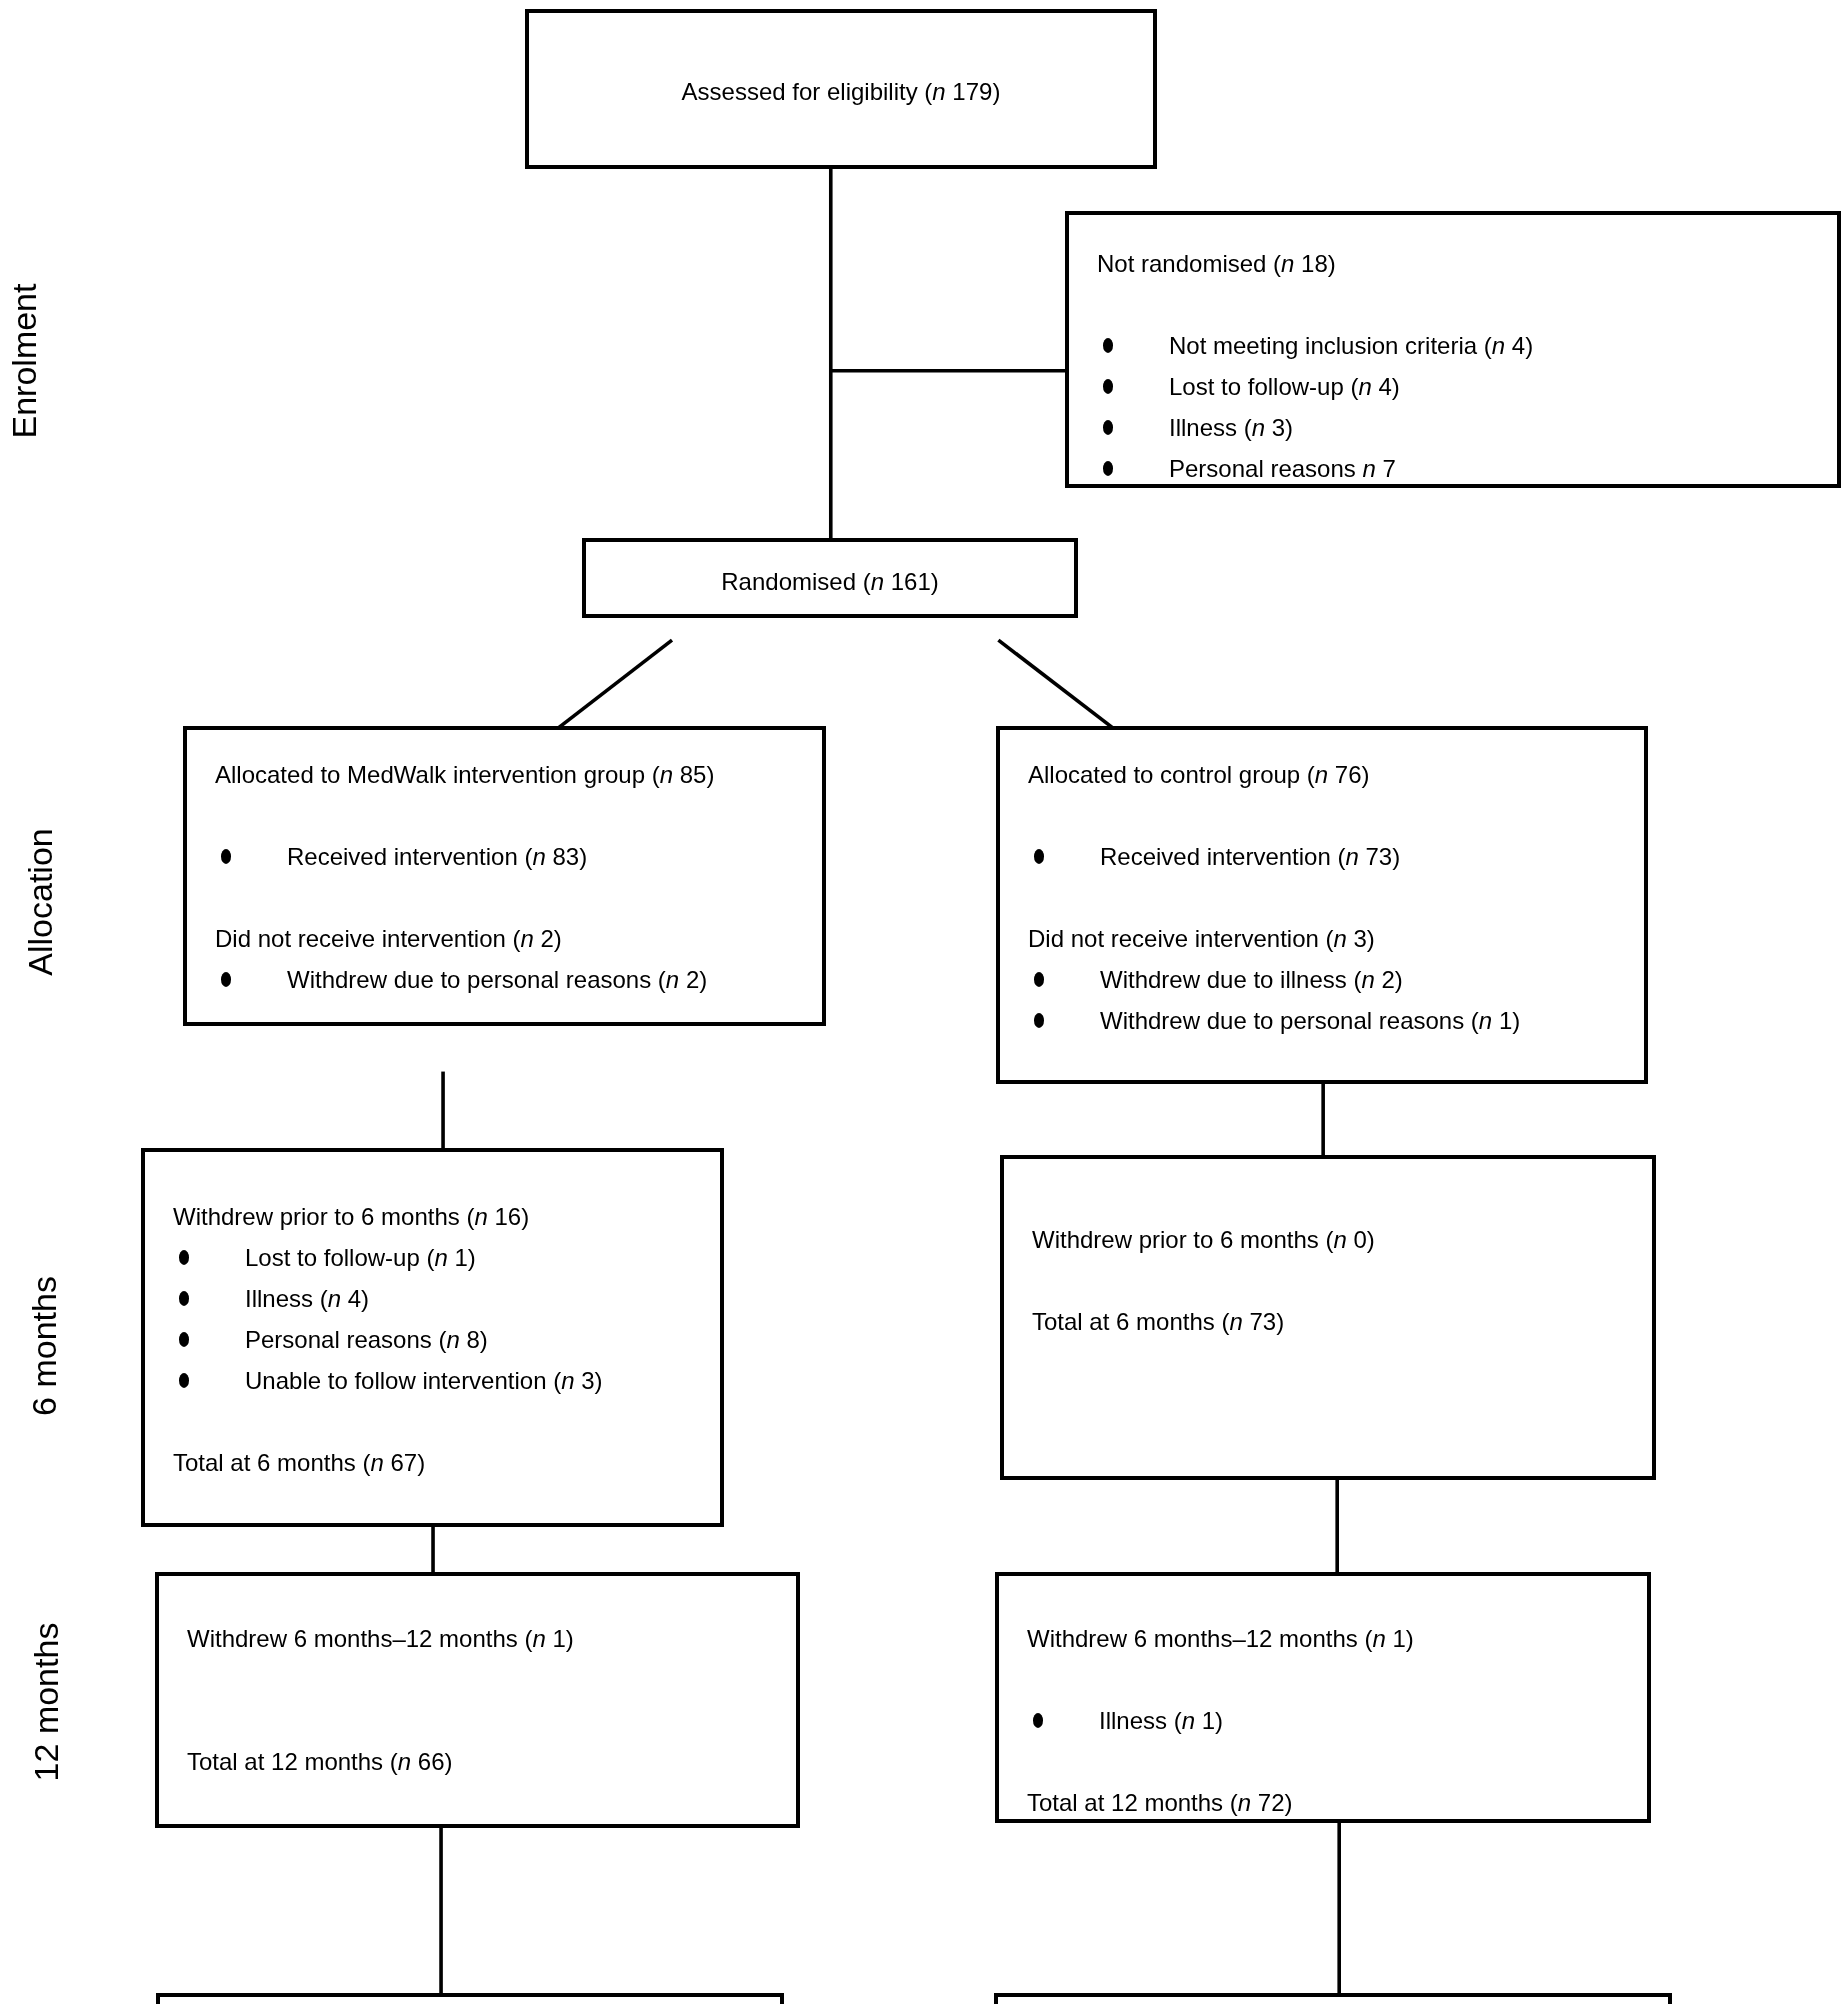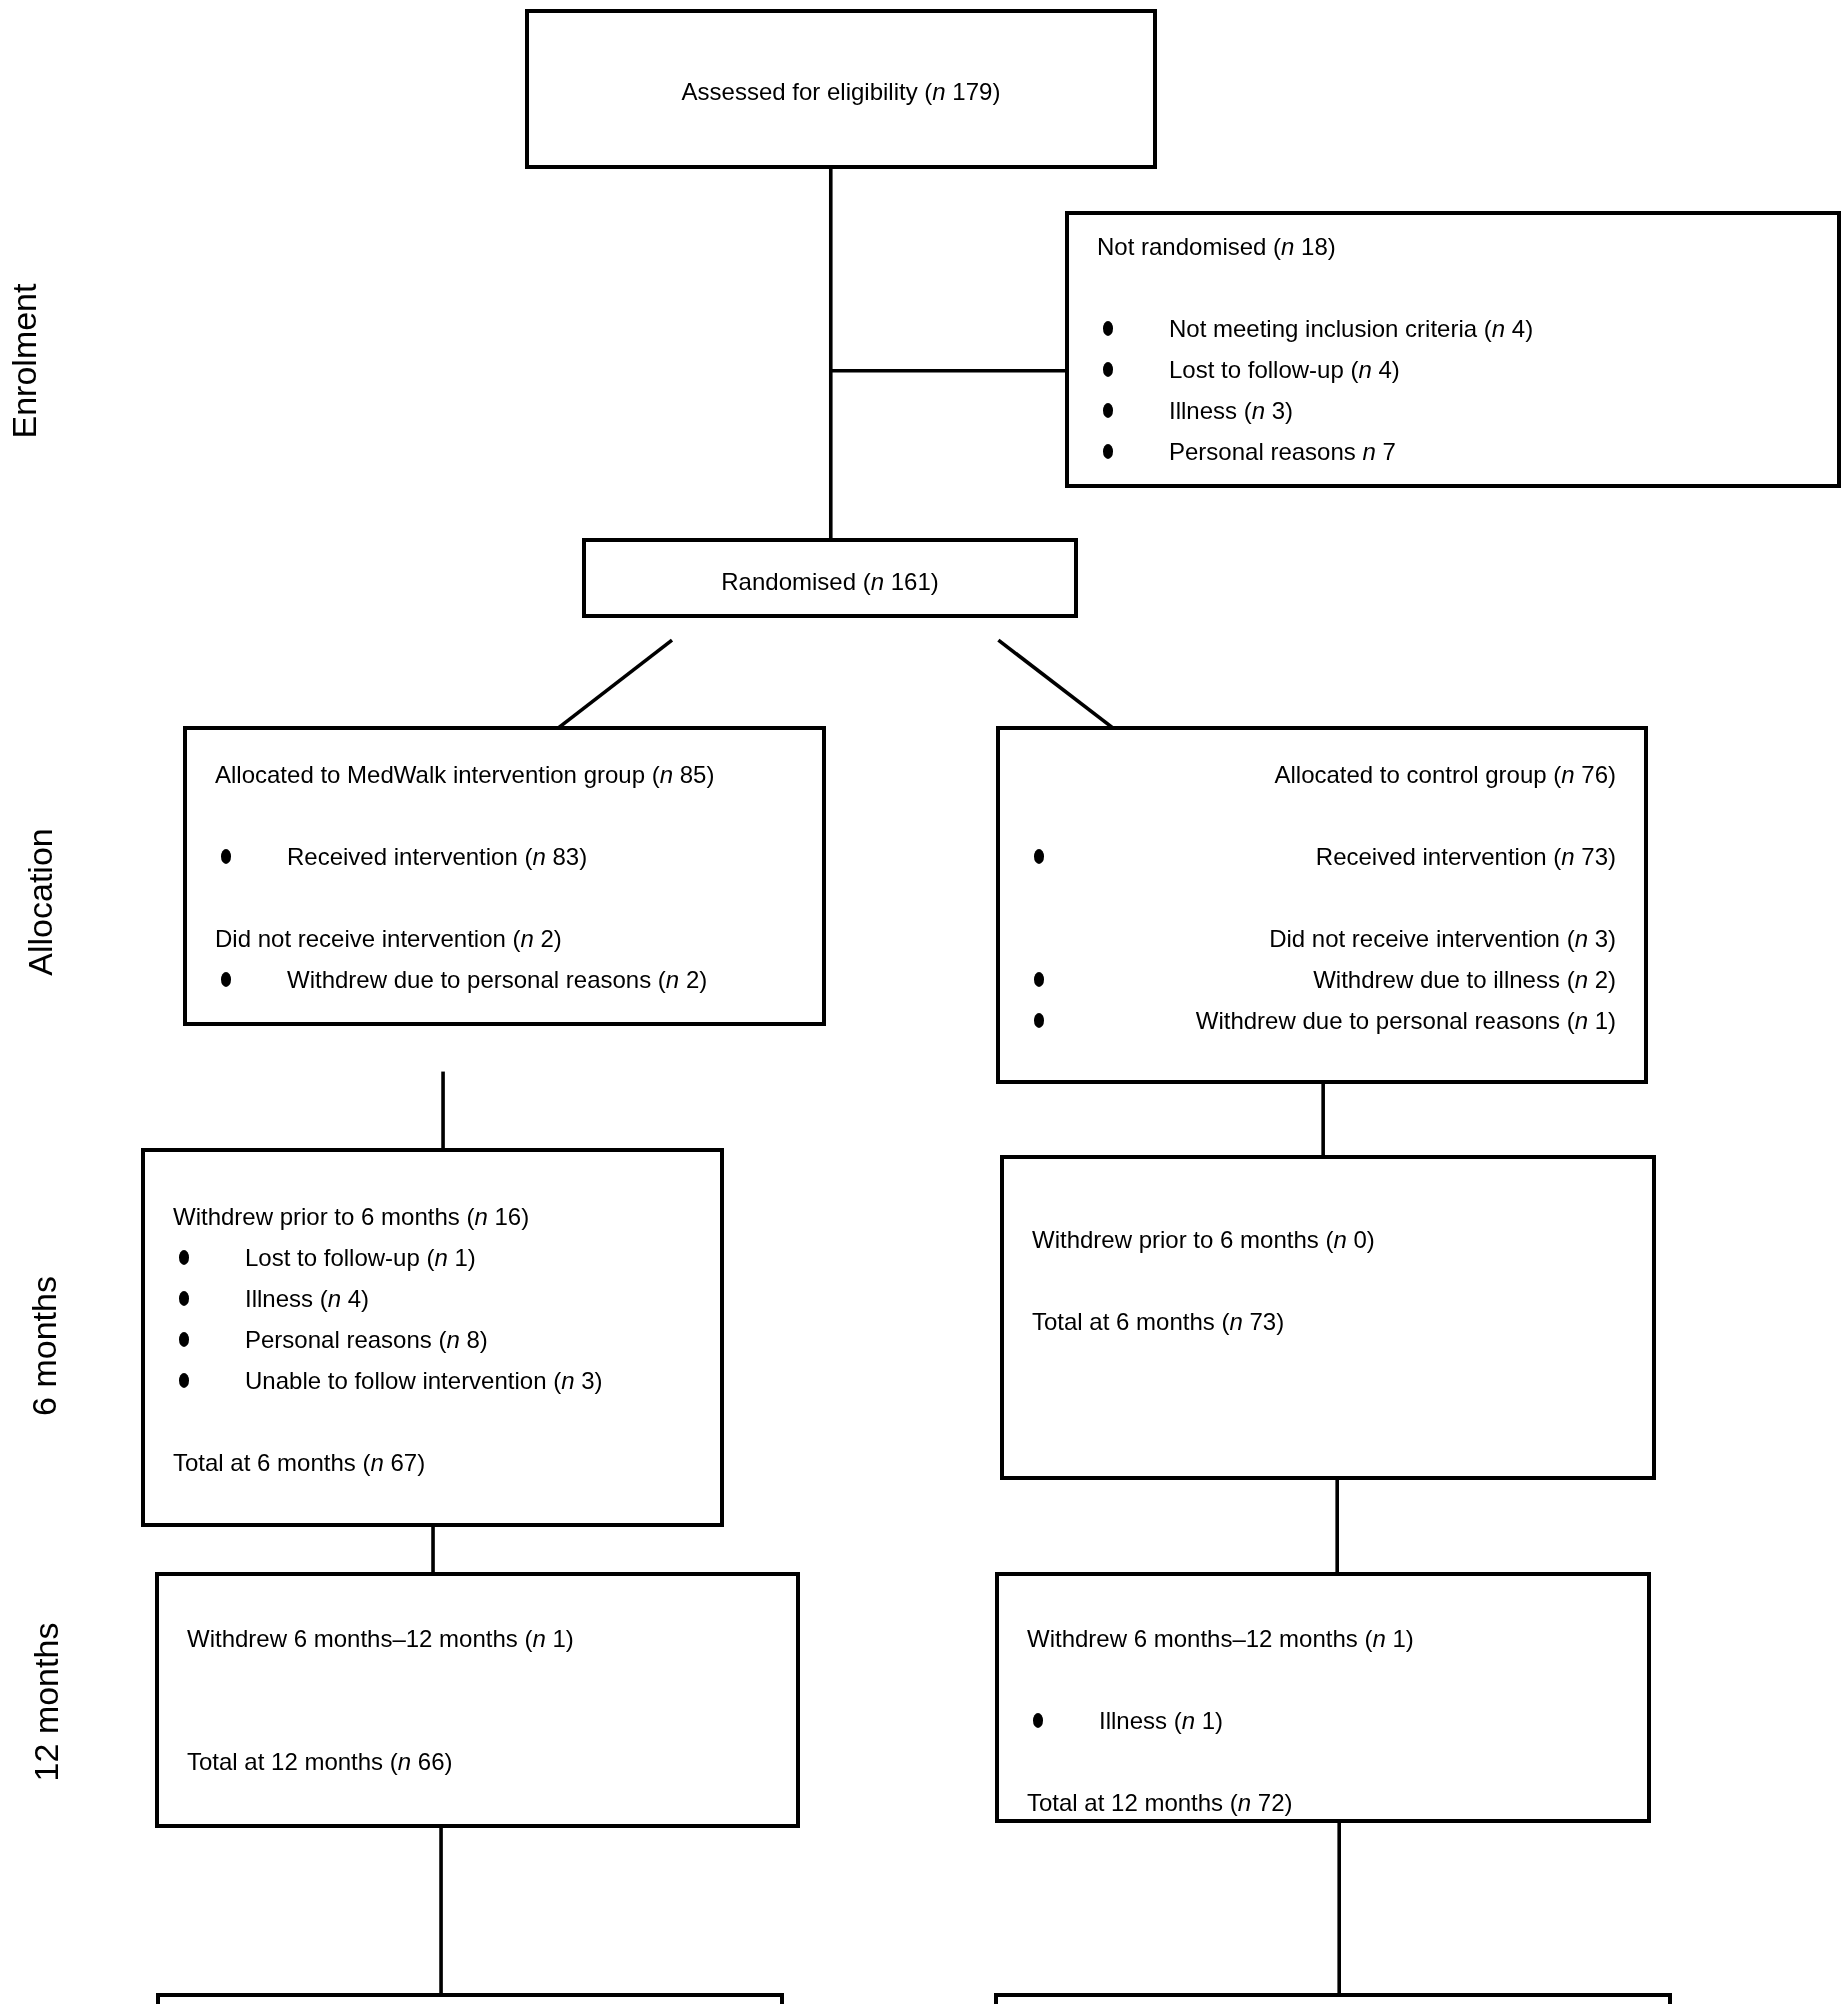--- a/index.html
+++ b/index.html
@@ -43,24 +43,24 @@
   }
   .stage-label {
     position: absolute;
     transform: translate(-50%, -50%) rotate(-90deg);
     white-space: nowrap;
     font-size: 34px;
     line-height: 34px;
   }
   
   .b-assessed      { left: 525px; top:   8.8px; width: 632px; height: 160px; }
-  .b-notrand       { left: 1065px; top:  211px; width: 776px; height: 277px; padding-top: 11px; }
+  .b-notrand       { left: 1065px; top:  211px; width: 776px; height: 277px; padding-top: 28px; }
   .b-randomised    { left: 582px; top: 538px; width: 496px; height: 80px; }
   .b-alloc-left    { left:  141px; top: 726px; width: 643px; height: 300px; padding-top: 24px; margin-left: 42px; }
-  .b-alloc-right   { left: 996px; top: 726px; width: 652px; height: 358px; padding-top: 24px; text-align: right; }
+  .b-alloc-right   { left: 996px; top: 726px; width: 652px; height: 358px; padding-top: 24px; }
   .b-six-left      { left:  141px; top: 1148px; width: 583px; height: 379px; padding-top: 44px; }
   .b-six-right     { left: 1000px; top: 1155px; width: 656px; height: 325px; padding-top: 60px; }
   .b-twelve-left   { left:  155px; top: 1572px; width: 645px; height: 256px; padding-top: 42px; }
   .b-twelve-right  { left: 995px; top: 1572px; width: 656px; height: 251px; padding-top: 42px; }
   .b-analysis-left { left:  156px; top: 1993px; width: 628px; height: 202px; }
   .b-analysis-right{ left: 994px; top: 1993px; width: 678px; height: 183px; }
   
   .l-enrolment { left:  24px; top:  361px; }
   .l-allocation{ left: 40px; top: 902px; }
   .l-six       { left: 44px; top: 1346px; }

